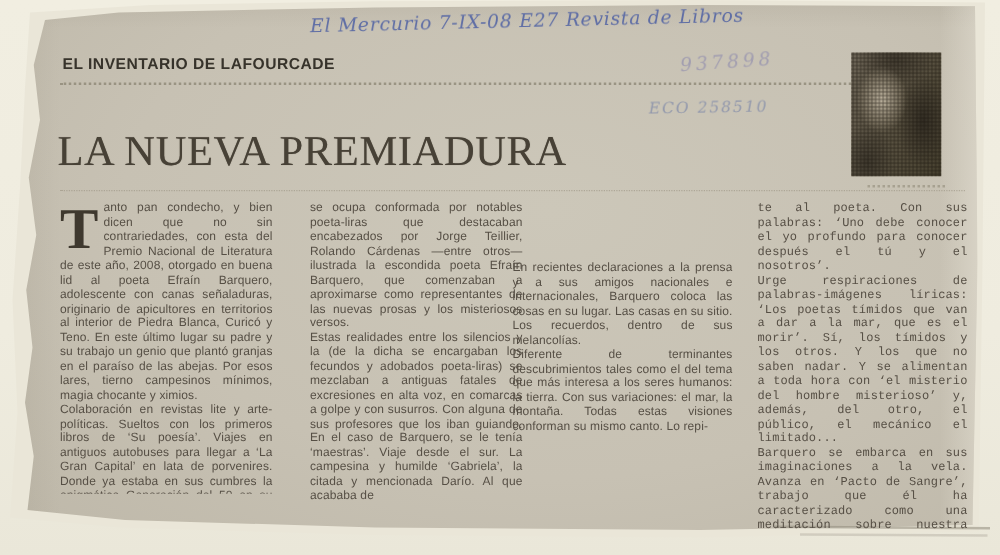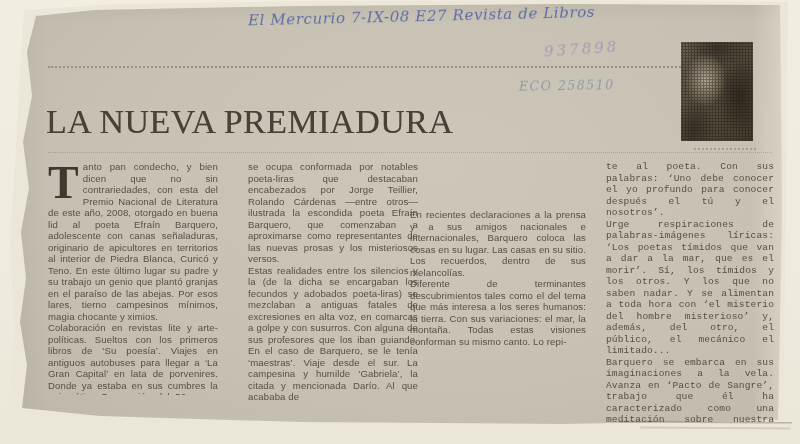--- a/index.html
+++ b/index.html
@@ -104,20 +104,21 @@
 
   <div class="tear-backing"></div>
   <div class="clipping"></div>
   <div class="scan-shadow s1"></div>
   <div class="scan-shadow s2"></div>
 
   <div class="source-note">El Mercurio 7-IX-08 E27 Revista de Libros</div>
   <div class="archive-number">937898</div>
   <div class="catalog-number">ECO 258510</div>
 
+  <div class="kicker">EL INVENTARIO DE LAFOURCADE</div>
   <div class="rule rule-top"></div>
 
   <div class="title-line title-2">LA NUEVA PREMIADURA</div>
 
   <div class="rule rule-mid"></div>
 
   <div class="photo"></div>
   <div class="rule rule-photo"></div>
 
   <div class="col col1">

